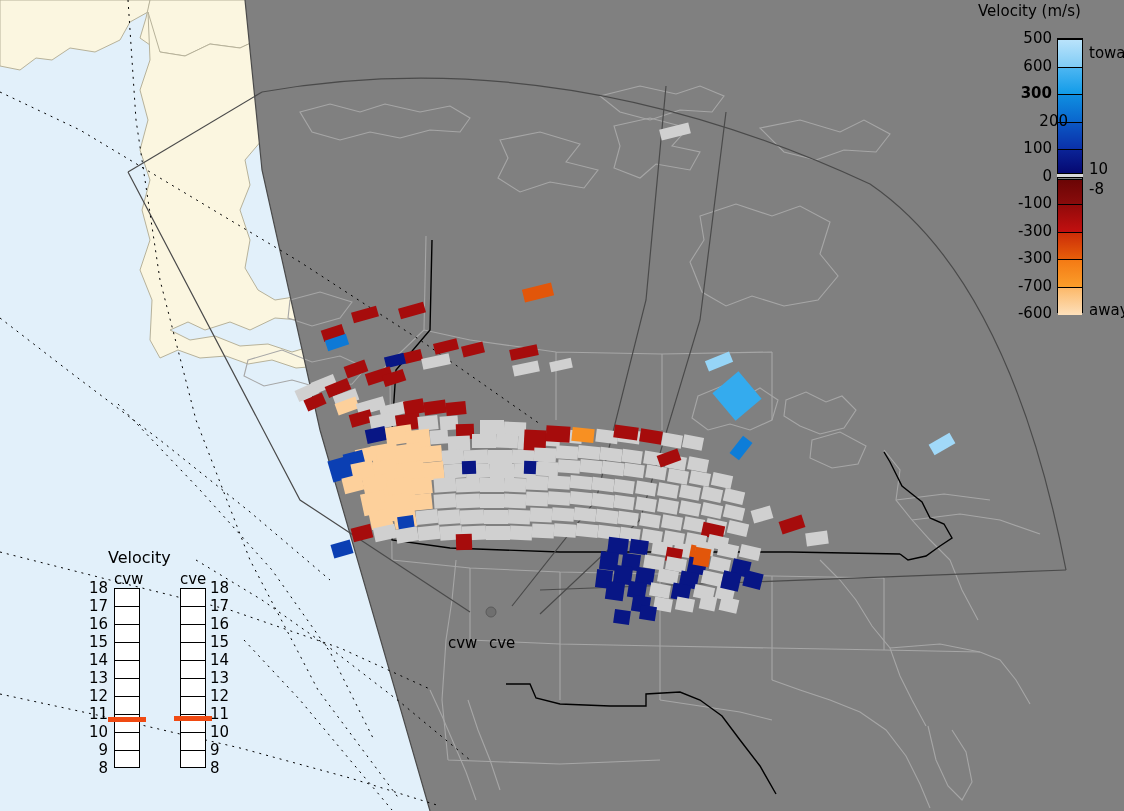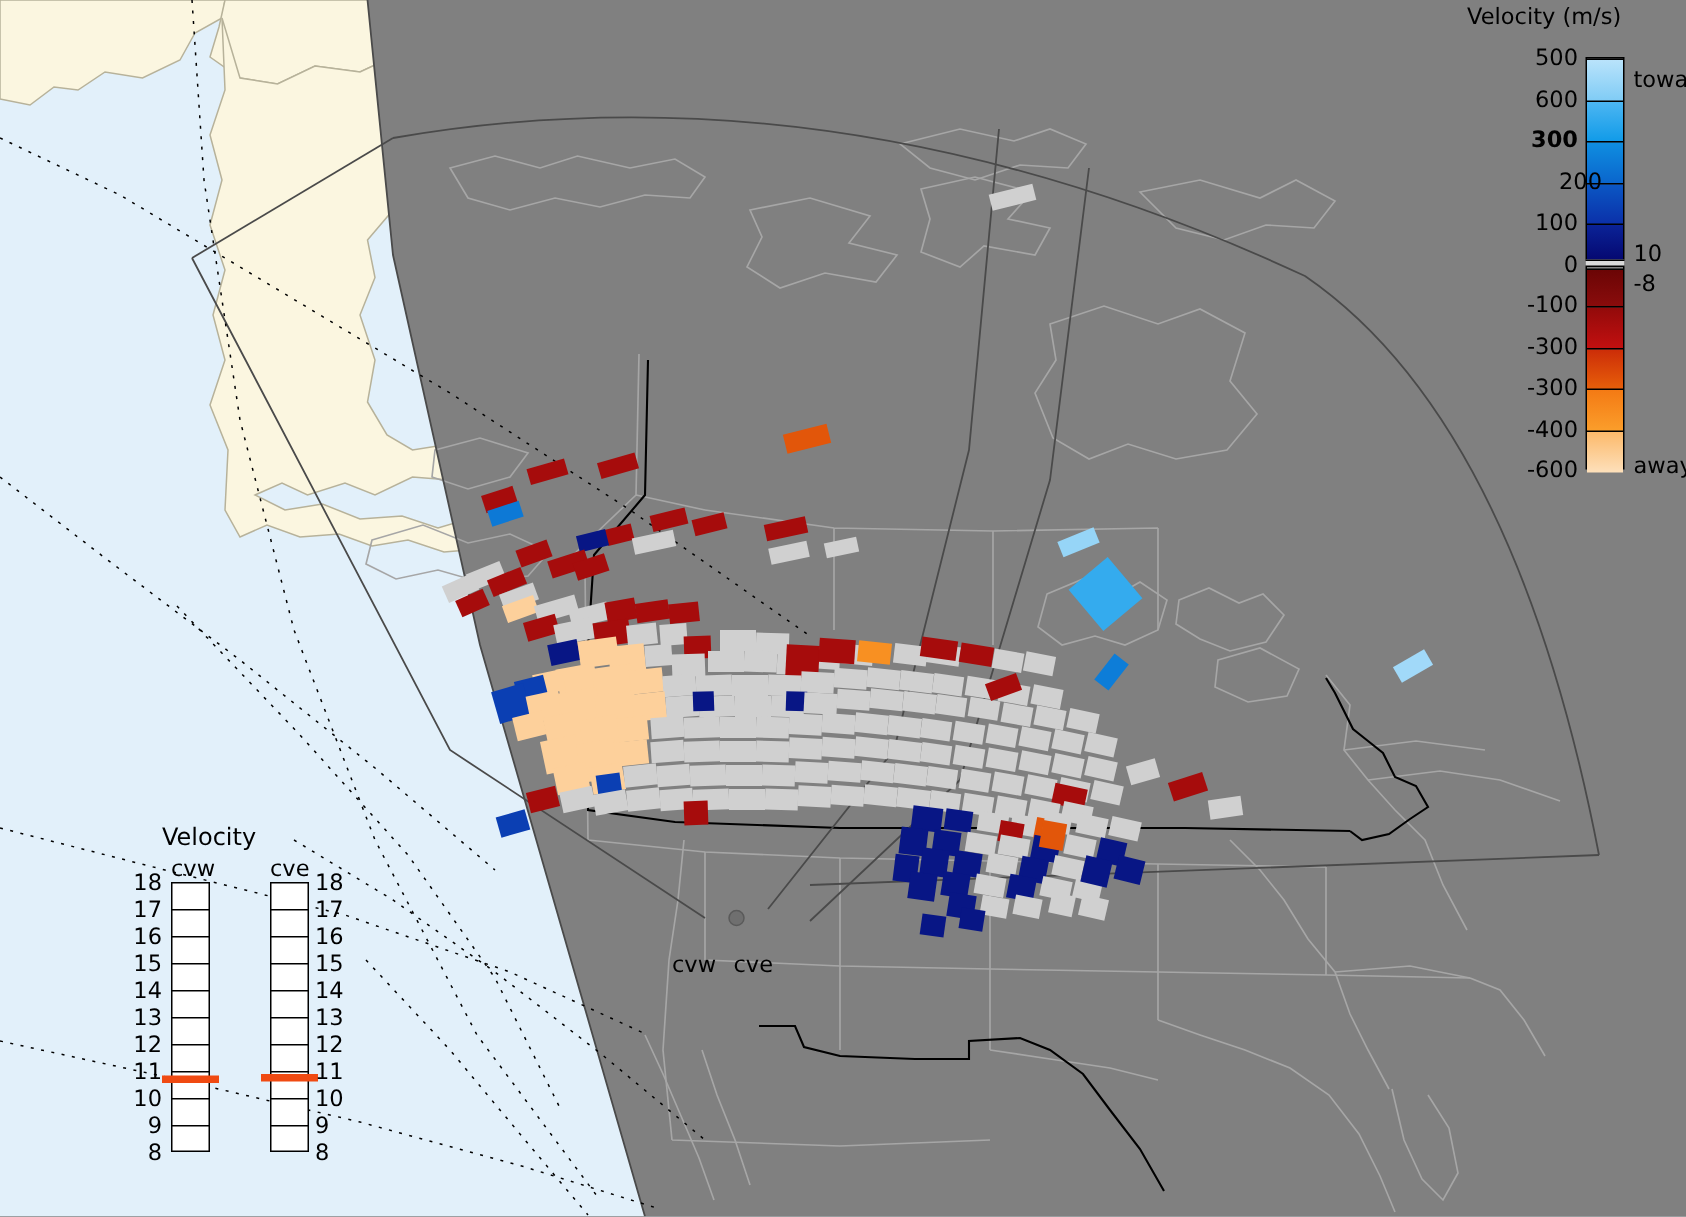--- a/index.html
+++ b/index.html
@@ -349,21 +349,21 @@
   <div id="cbticks">
       <div class="cbtick" style="left: 1000px; top: 29px;">500</div>
       <div class="cbtick" style="left: 1000px; top: 56.5px;">600</div>
       <div class="cbtick" style="left: 1000px; top: 84px; font-weight: bold;">300</div>
       <div class="cbtick" style="left: 1016px; top: 111.5px;">200</div>
       <div class="cbtick" style="left: 1000px; top: 139px;">100</div>
       <div class="cbtick" style="left: 1000px; top: 166.5px;">0</div>
       <div class="cbtick" style="left: 1000px; top: 194px;">-100</div>
       <div class="cbtick" style="left: 1000px; top: 221.5px;">-300</div>
       <div class="cbtick" style="left: 1000px; top: 249px;">-300</div>
-      <div class="cbtick" style="left: 1000px; top: 276.5px;">-400</div>
+      <div class="cbtick" style="left: 1000px; top: 276.5px;">-700</div>
       <div class="cbtick" style="left: 1000px; top: 304px;">-600</div>
     </div>
   <div class="cbside" id="cb-toward" style="left:1089px;top:44px;">toward</div>
   <div class="cbside" id="cb-away" style="left:1089px;top:301px;">away</div>
   <div class="cbside" id="cb-pos" style="left:1089px;top:160px;">10</div>
   <div class="cbside" id="cb-neg" style="left:1089px;top:180px;">-8</div>
 
   <div id="freqtitle" style="left:108px;top:548px;">Velocity</div>
   <div class="freqhdr" id="freqhdr0" style="left:114px;top:570px;">cvw</div>
   <div class="freqhdr" id="freqhdr1" style="left:180px;top:570px;">cve</div>

